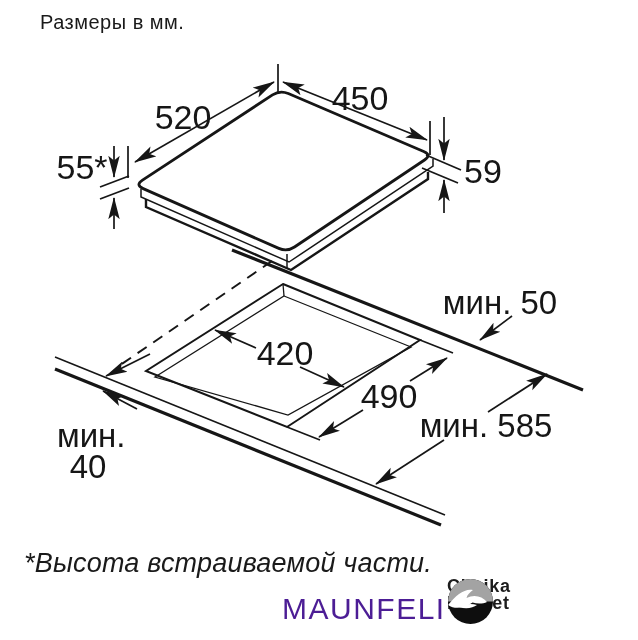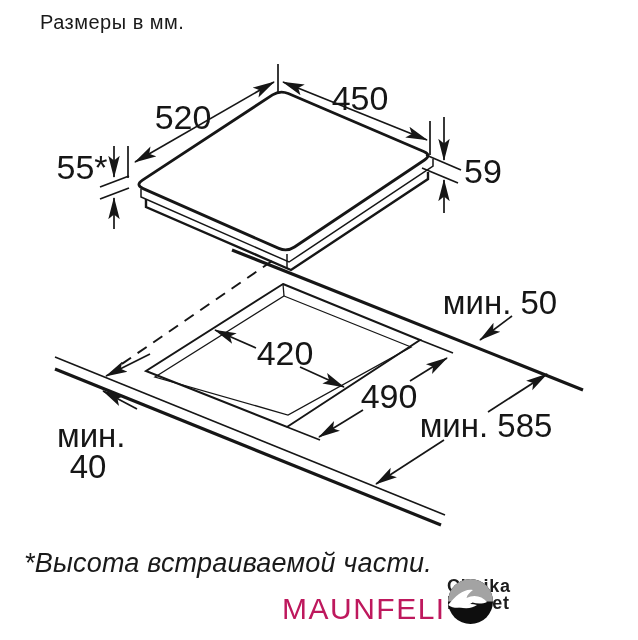--- a/index.html
+++ b/index.html
@@ -15,21 +15,21 @@
   .dim{stroke:#161616;stroke-width:1.7;fill:none;}
   .dimtxt{font-family:"Liberation Sans","DejaVu Sans",sans-serif;font-size:34px;fill:#161616;}
   .dimtxt-s{font-family:"Liberation Sans","DejaVu Sans",sans-serif;font-size:33px;fill:#161616;}
   .txt-title{
     position:absolute;left:23px;top:11px;font-size:20px;letter-spacing:0.5px;margin-left:17px;
   }
   .txt-footnote{
     position:absolute;left:24px;top:548px;font-size:27px;letter-spacing:0.2px;font-style:italic;
   }
   .txt-brand{
-    position:absolute;left:282px;top:592px;font-size:30px;letter-spacing:1.5px;color:#be185d;
+    position:absolute;left:282px;top:592px;font-size:30px;letter-spacing:1.5px;color:#4c1d95;
   }
   .logo{
     position:absolute;left:447px;top:578px;display:flex;align-items:center;gap:7px;
   }
   .logo-text{display:flex;flex-direction:column;justify-content:center;
     font-size:18px;font-weight:bold;line-height:17px;letter-spacing:0.8px;color:#1c1c1c;}
 </style>
 </head>
 <body>
 

